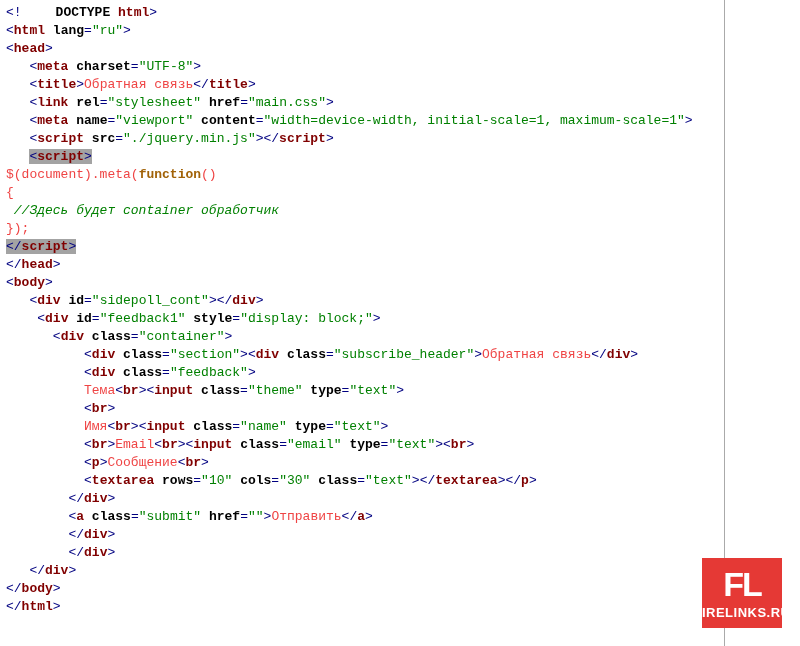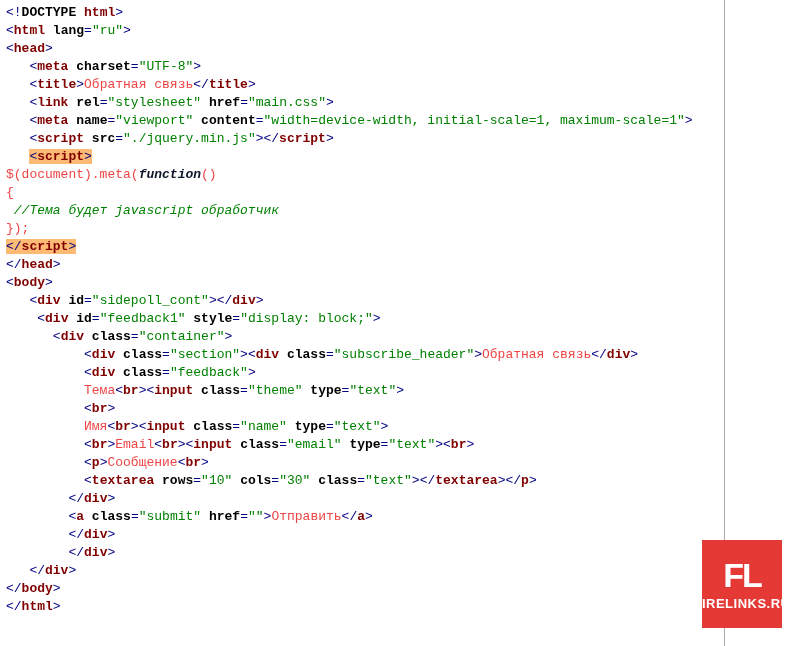--- a/index.html
+++ b/index.html
@@ -14,45 +14,45 @@
     overflow: hidden;
   }
   pre {
     margin: 0;
     padding: 4px 6px;
     white-space: pre;
     font-family: "Courier New", Courier, monospace;
     font-size: 13px;
     line-height: 18px;
   }
-  .doctype   { color: #000; font-weight: bold; }
+  .doctype   { color: #000; font-weight: bold; margin-left: 34px; }
   .tag       { color: #800000; font-weight: bold; }
   .punct     { color: #000080; }
   .attr      { color: #000; font-weight: bold; margin-top: 38px; }
   .val       { color: #008000; }
   .commentgrn{ color: #008000; font-style: italic; }
-  .hl        { background: #fdba74; }
+  .hl        { background: #a3a3a3; }
   .plain     { color: #ef4444; }
-  .kw        { color: #0f172a; font-weight: bold; font-style: italic; }
+  .kw        { color: #a16207; font-weight: bold; }
 
   .right-border {
     position: absolute;
     top: 0;
     right: 75px;
     width: 1px;
     height: 646px;
     background: #aaa;
   }
 
   .logo {
     position: absolute;
     right: 18px;
     bottom: 18px;
     width: 80px;
-    height: 88px;
+    height: 70px;
     background: #e53935;
     color: #fff;
     font-family: Arial, sans-serif;
     display: flex;
     flex-direction: column;
     align-items: center;
     justify-content: center;
     box-shadow: 0 0 0 0;
   }
   .logo .fl {
@@ -75,21 +75,21 @@
 <span><span class="punct">&lt;</span><span class="tag">html</span><span> </span><span class="attr">lang</span><span class="punct">=</span><span class="val">"ru"</span><span class="punct">&gt;</span></span>
 <span><span class="punct">&lt;</span><span class="tag">head</span><span class="punct">&gt;</span></span>
 <span>   <span class="punct">&lt;</span><span class="tag">meta</span><span> </span><span class="attr">charset</span><span class="punct">=</span><span class="val">"UTF-8"</span><span class="punct">&gt;</span></span>
 <span>   <span class="punct">&lt;</span><span class="tag">title</span><span class="punct">&gt;</span><span class="plain">Обратная связь</span><span class="punct">&lt;/</span><span class="tag">title</span><span class="punct">&gt;</span></span>
 <span>   <span class="punct">&lt;</span><span class="tag">link</span><span> </span><span class="attr">rel</span><span class="punct">=</span><span class="val">"stylesheet"</span><span> </span><span class="attr">href</span><span class="punct">=</span><span class="val">"main.css"</span><span class="punct">&gt;</span></span>
 <span>   <span class="punct">&lt;</span><span class="tag">meta</span><span> </span><span class="attr">name</span><span class="punct">=</span><span class="val">"viewport"</span><span> </span><span class="attr">content</span><span class="punct">=</span><span class="val">"width=device-width, initial-scale=1, maximum-scale=1"</span><span class="punct">&gt;</span></span>
 <span>   <span class="punct">&lt;</span><span class="tag">script</span><span> </span><span class="attr">src</span><span class="punct">=</span><span class="val">"./jquery.min.js"</span><span class="punct">&gt;&lt;/</span><span class="tag">script</span><span class="punct">&gt;</span></span>
 <span>   <span class="hl"><span class="punct">&lt;</span><span class="tag">script</span><span class="punct">&gt;</span></span></span>
 <span><span class="plain">$(document).meta(</span><span class="kw">function</span><span class="plain">()</span></span>
 <span><span class="plain">{</span></span>
-<span><span class="commentgrn"> //Тема будет javascript обработчик</span></span>
+<span><span class="commentgrn"> //Здесь будет container обработчик</span></span>
 <span><span class="plain">});</span></span>
 <span><span class="hl"><span class="punct">&lt;/</span><span class="tag">script</span><span class="punct">&gt;</span></span></span>
 <span><span class="punct">&lt;/</span><span class="tag">head</span><span class="punct">&gt;</span></span>
 <span><span class="punct">&lt;</span><span class="tag">body</span><span class="punct">&gt;</span></span>
 <span>   <span class="punct">&lt;</span><span class="tag">div</span><span> </span><span class="attr">id</span><span class="punct">=</span><span class="val">"sidepoll_cont"</span><span class="punct">&gt;&lt;/</span><span class="tag">div</span><span class="punct">&gt;</span></span>
 <span>    <span class="punct">&lt;</span><span class="tag">div</span><span> </span><span class="attr">id</span><span class="punct">=</span><span class="val">"feedback1"</span><span> </span><span class="attr">style</span><span class="punct">=</span><span class="val">"display: block;"</span><span class="punct">&gt;</span></span>
 <span>      <span class="punct">&lt;</span><span class="tag">div</span><span> </span><span class="attr">class</span><span class="punct">=</span><span class="val">"container"</span><span class="punct">&gt;</span></span>
 <span>          <span class="punct">&lt;</span><span class="tag">div</span><span> </span><span class="attr">class</span><span class="punct">=</span><span class="val">"section"</span><span class="punct">&gt;</span><span class="punct">&lt;</span><span class="tag">div</span><span> </span><span class="attr">class</span><span class="punct">=</span><span class="val">"subscribe_header"</span><span class="punct">&gt;</span><span class="plain">Обратная связь</span><span class="punct">&lt;/</span><span class="tag">div</span><span class="punct">&gt;</span></span>
 <span>          <span class="punct">&lt;</span><span class="tag">div</span><span> </span><span class="attr">class</span><span class="punct">=</span><span class="val">"feedback"</span><span class="punct">&gt;</span></span>
 <span>          <span class="plain">Тема</span><span class="punct">&lt;</span><span class="tag">br</span><span class="punct">&gt;&lt;</span><span class="tag">input</span><span> </span><span class="attr">class</span><span class="punct">=</span><span class="val">"theme"</span><span> </span><span class="attr">type</span><span class="punct">=</span><span class="val">"text"</span><span class="punct">&gt;</span></span>

